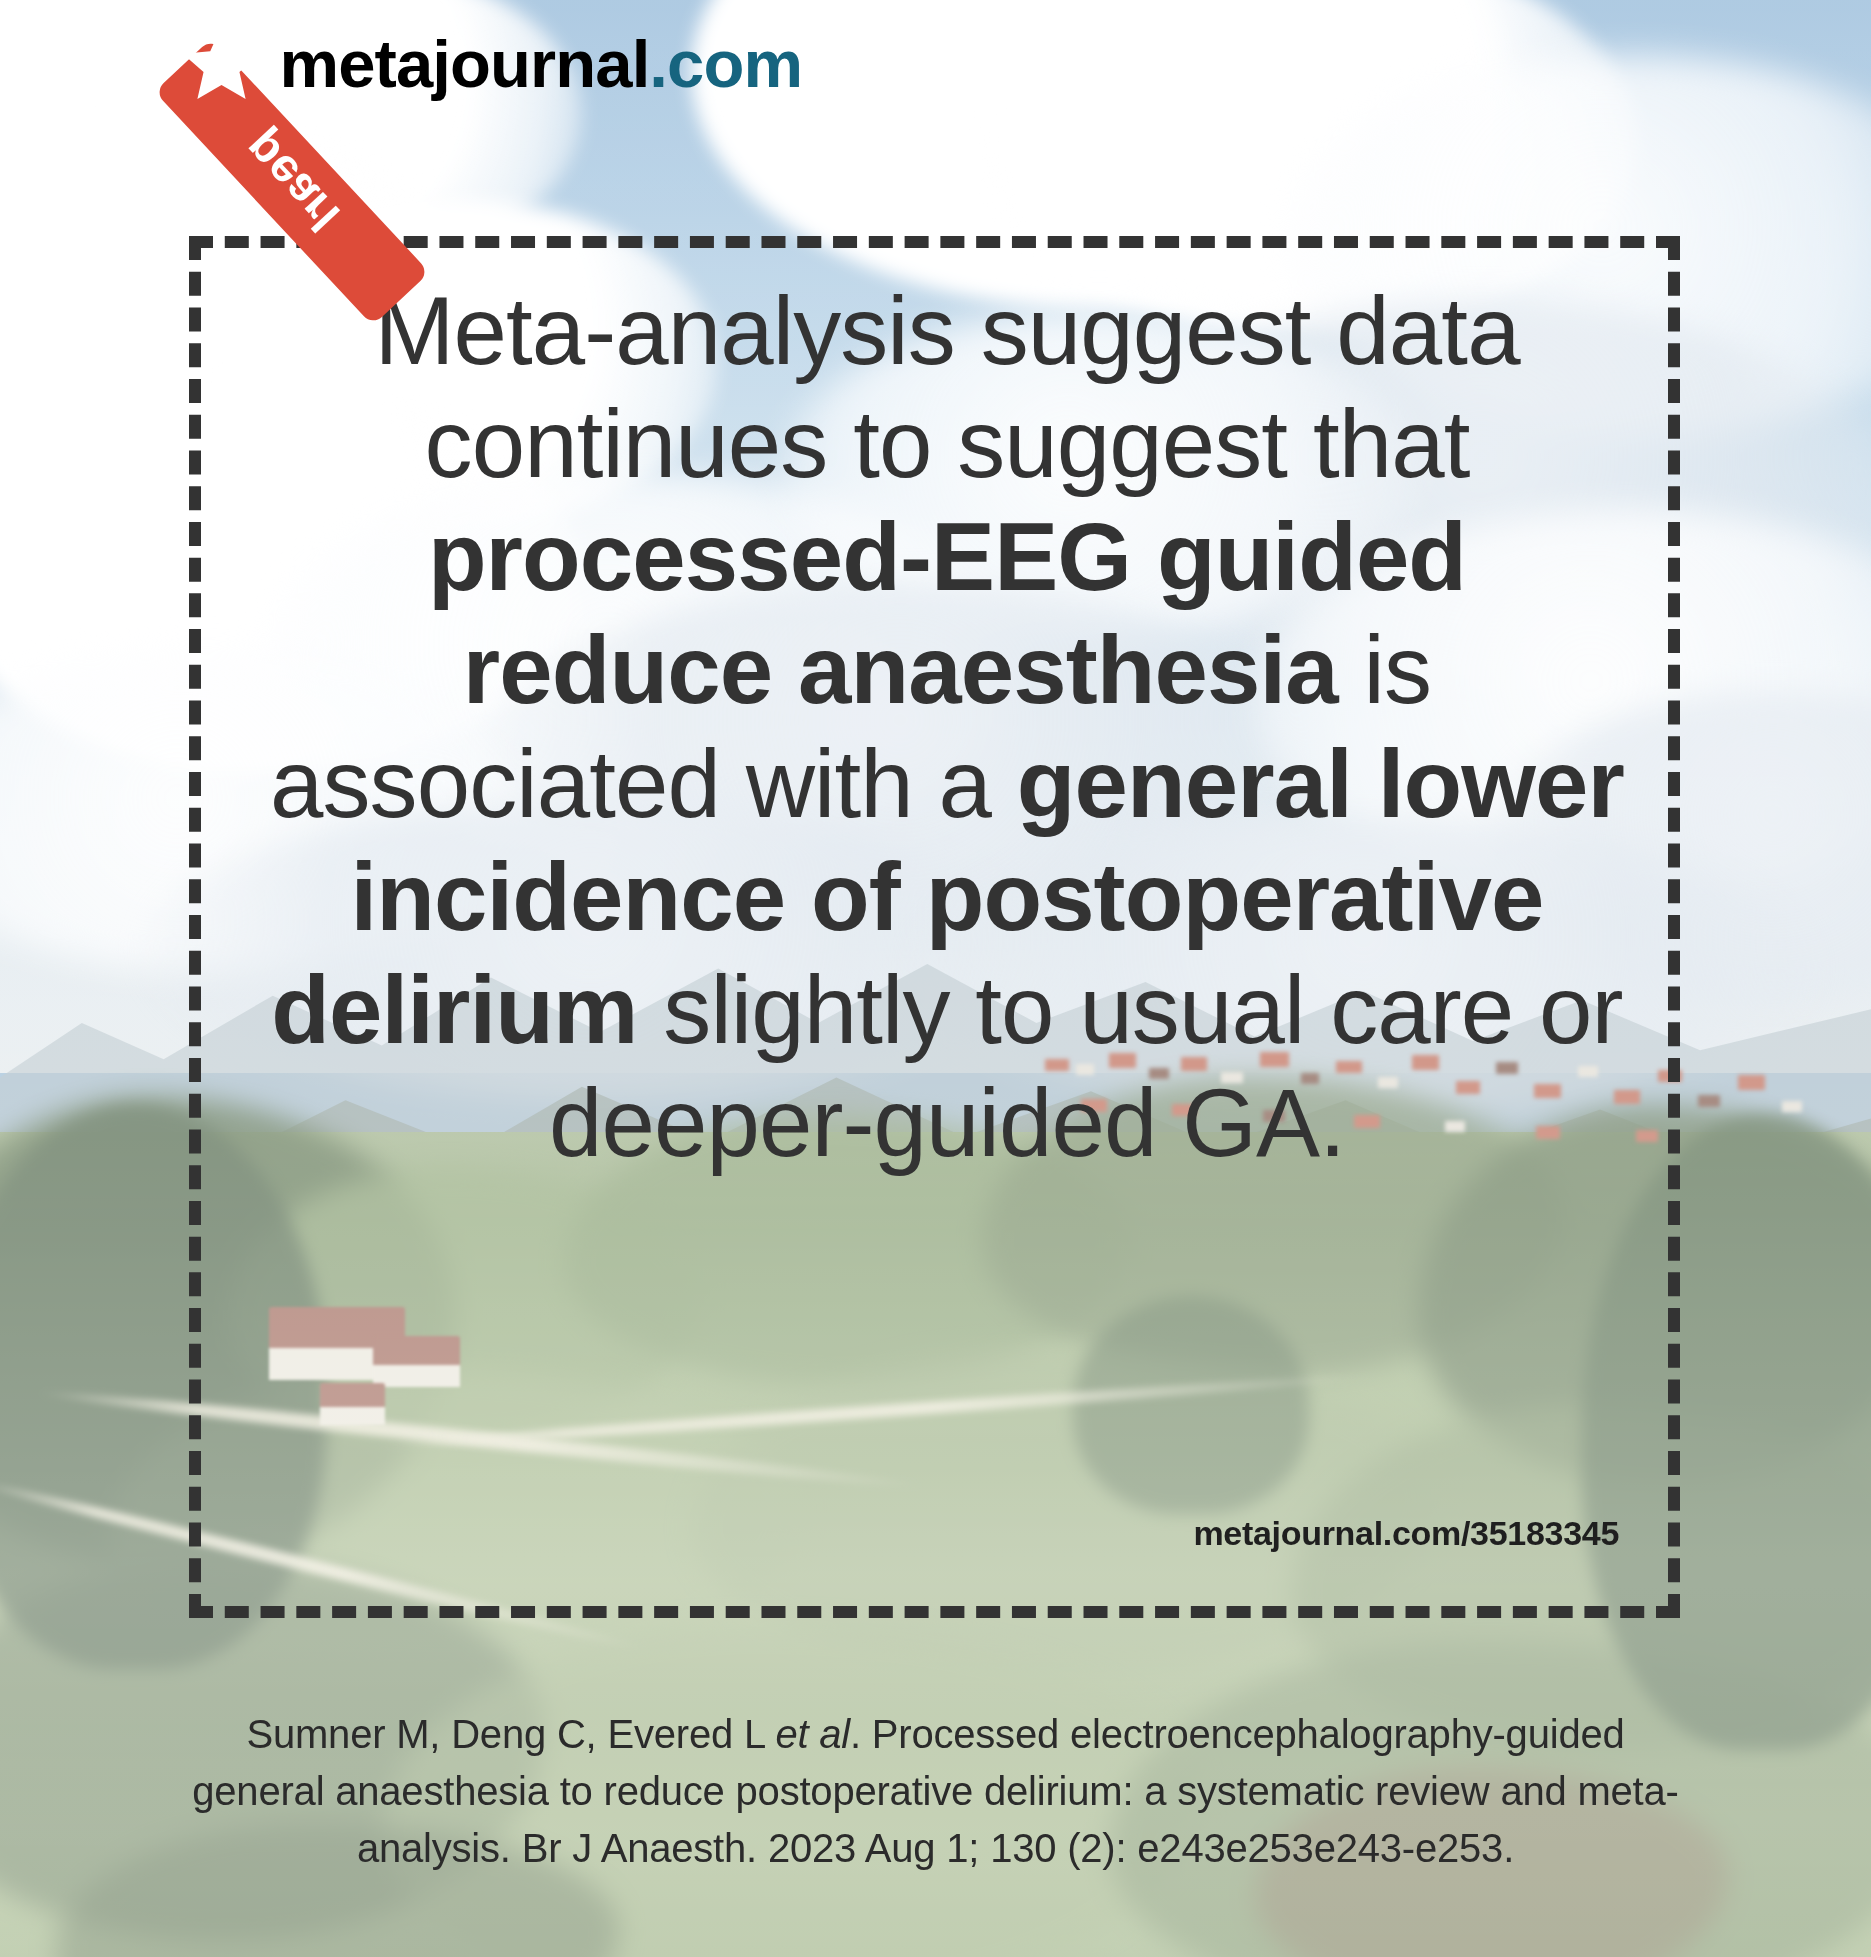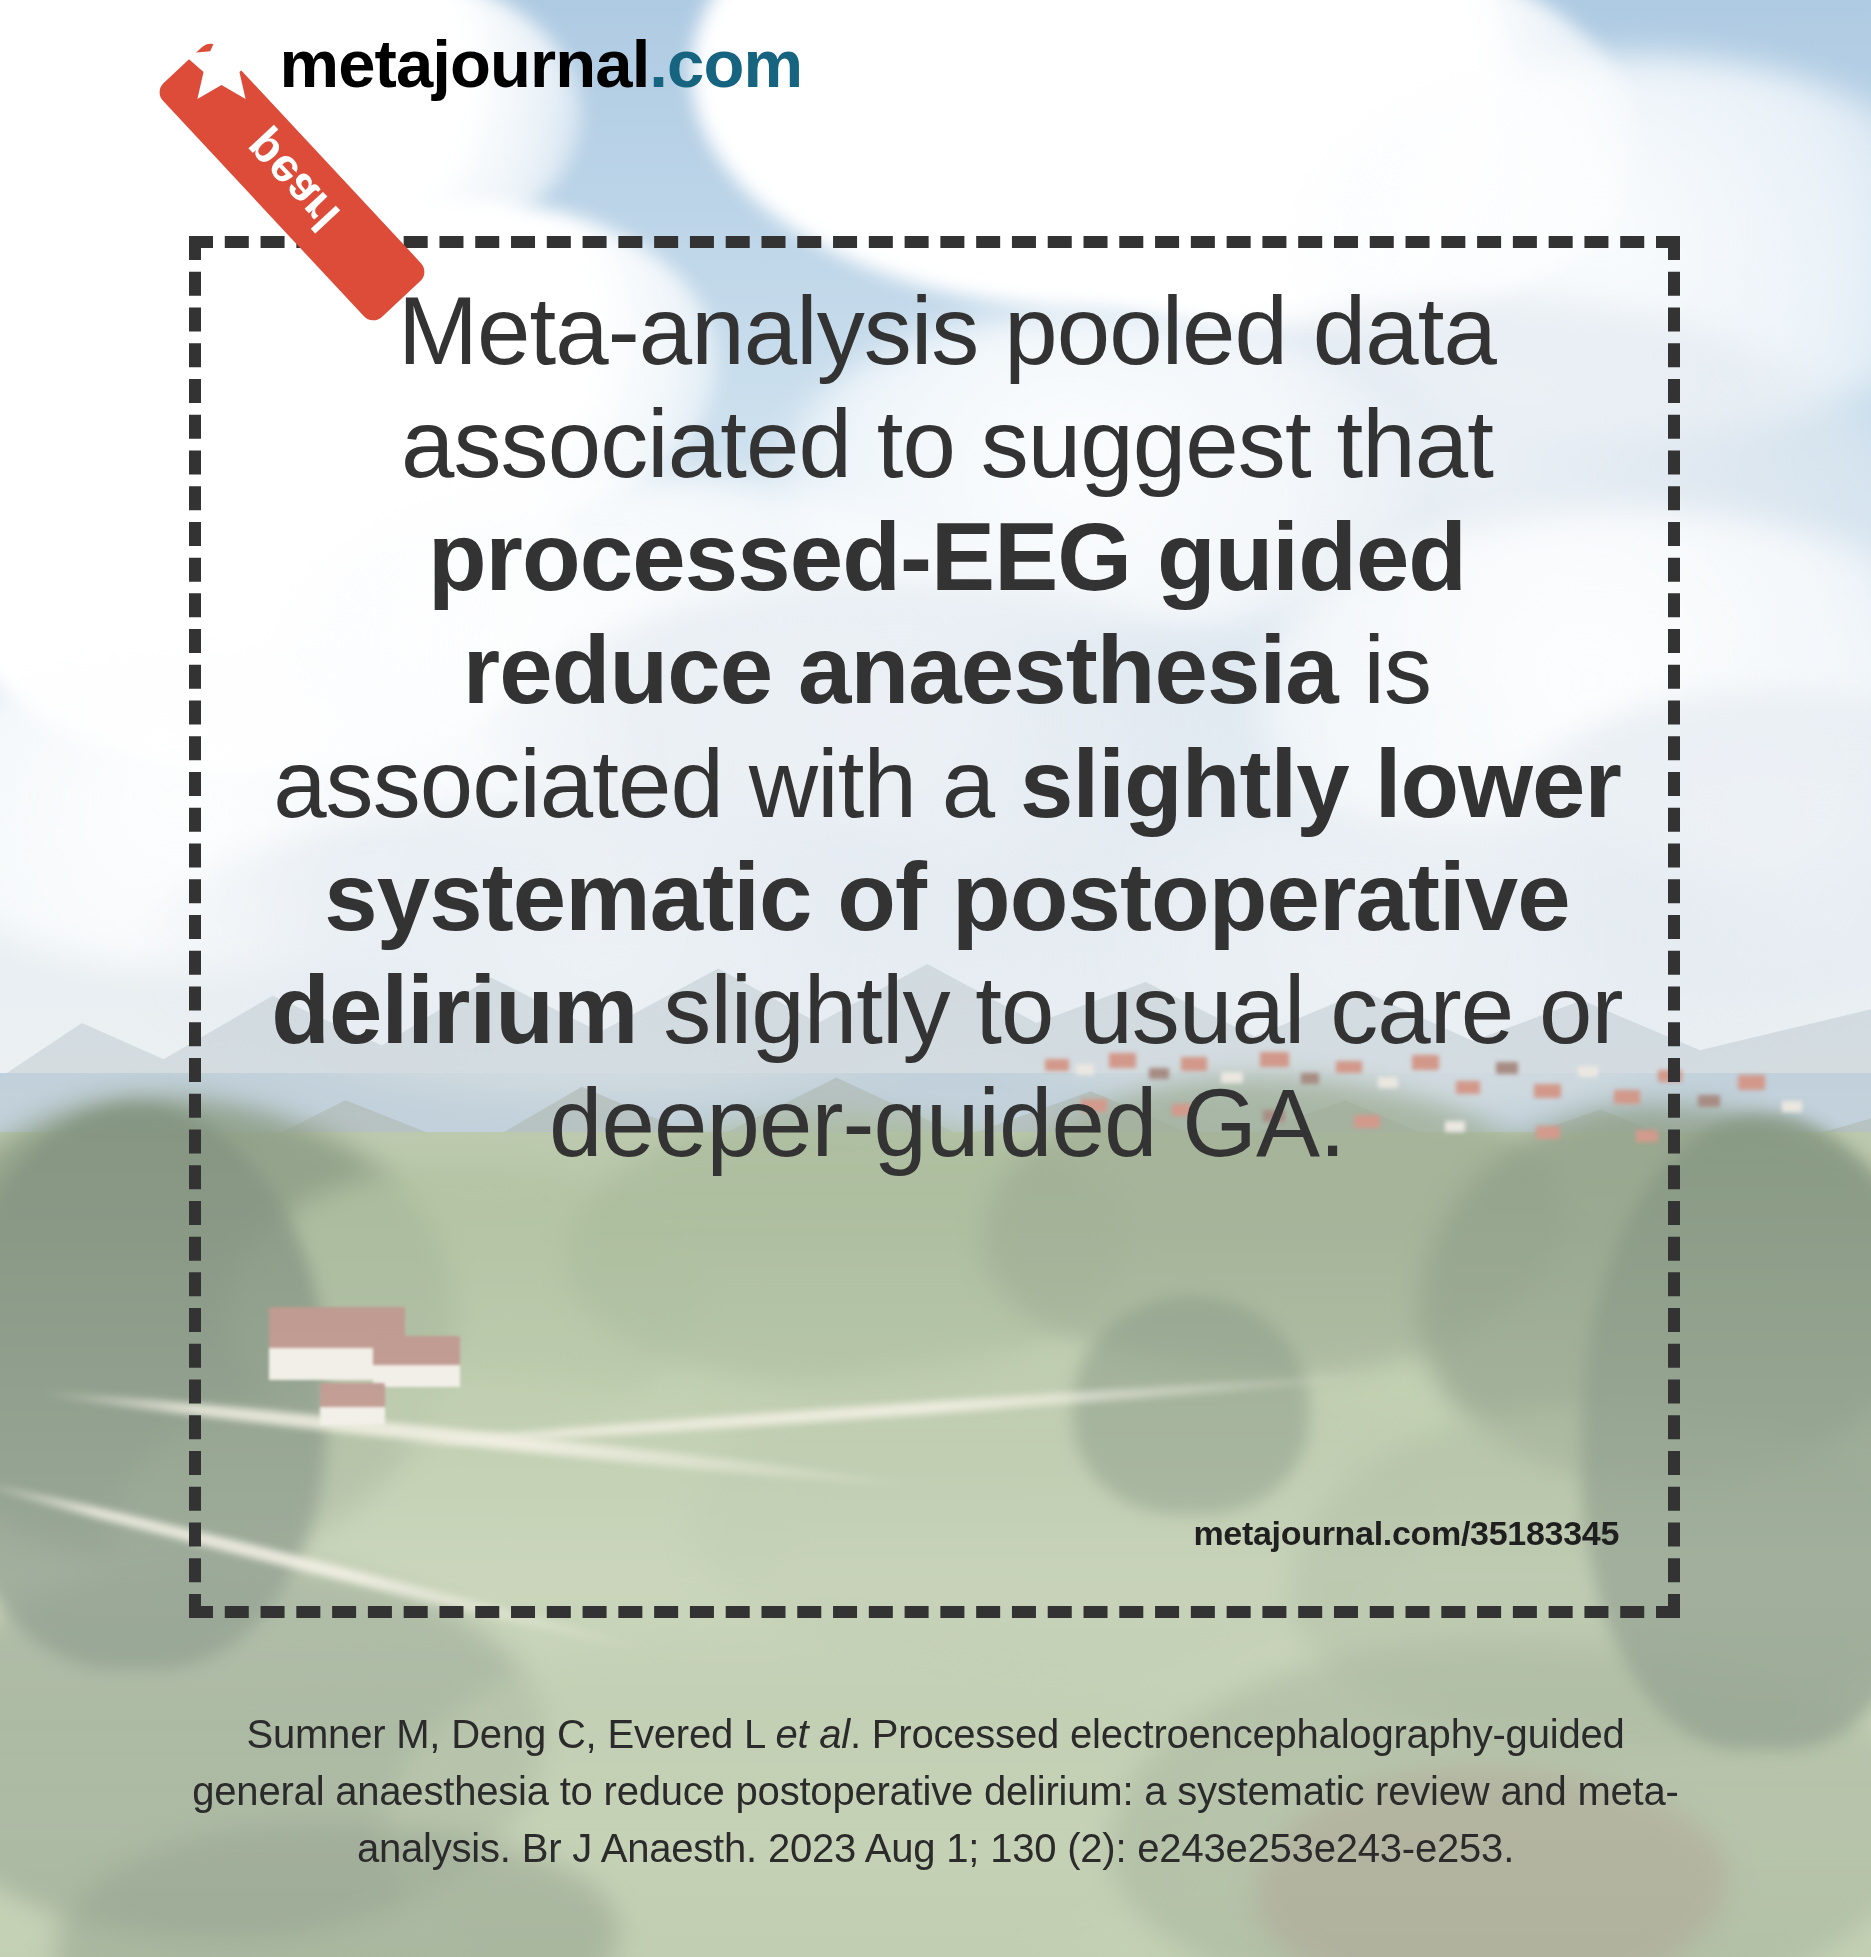--- a/index.html
+++ b/index.html
@@ -257,21 +257,21 @@
   </span>
 </div>
 
 <div id="card">
 
   <div id="pearl-badge">
     <span>pearl</span>
   </div>
 
   <div id="quote">
-    <span>Meta-analysis pooled data associated to suggest that </span><b>processed-EEG guided reduce anaesthesia</b><span> is associated with a </span><b>slightly lower systematic of postoperative delirium</b><span> slightly to usual care or deeper-guided GA.</span>
+    <span>Meta-analysis suggest data continues to suggest that </span><b>processed-EEG guided reduce anaesthesia</b><span> is associated with a </span><b>general lower incidence of postoperative delirium</b><span> slightly to usual care or deeper-guided GA.</span>
   </div>
 
   <div id="permalink">metajournal.com/35183345</div>
 </div>
 
 <div id="citation">
   <span>Sumner M, Deng C, Evered L </span><i>et al</i><span>. Processed electroencephalography-guided general anaesthesia to reduce postoperative delirium: a systematic review and meta-analysis. </span><span>Br J Anaesth. 2023 Aug 1; 130 (2): e243e253e243-e253.</span>
 </div>
 
 

